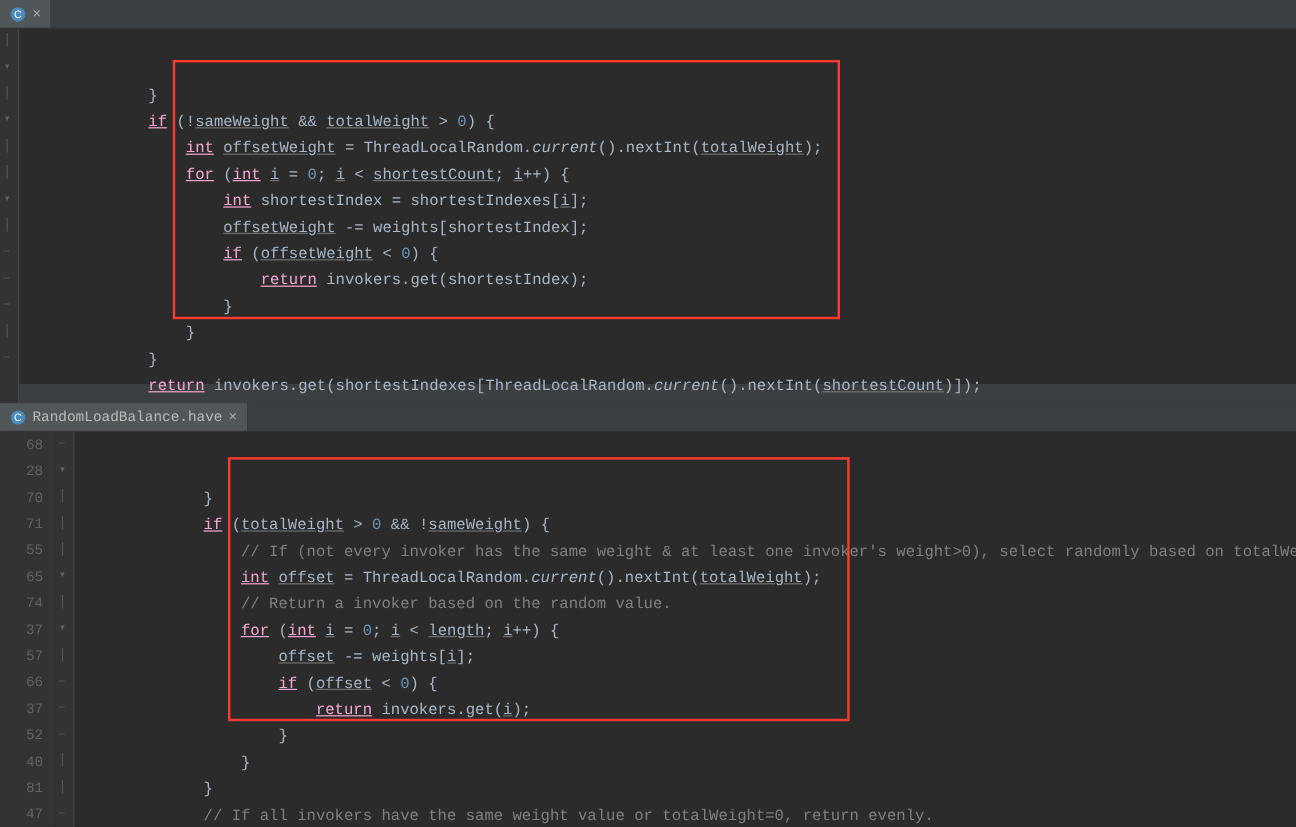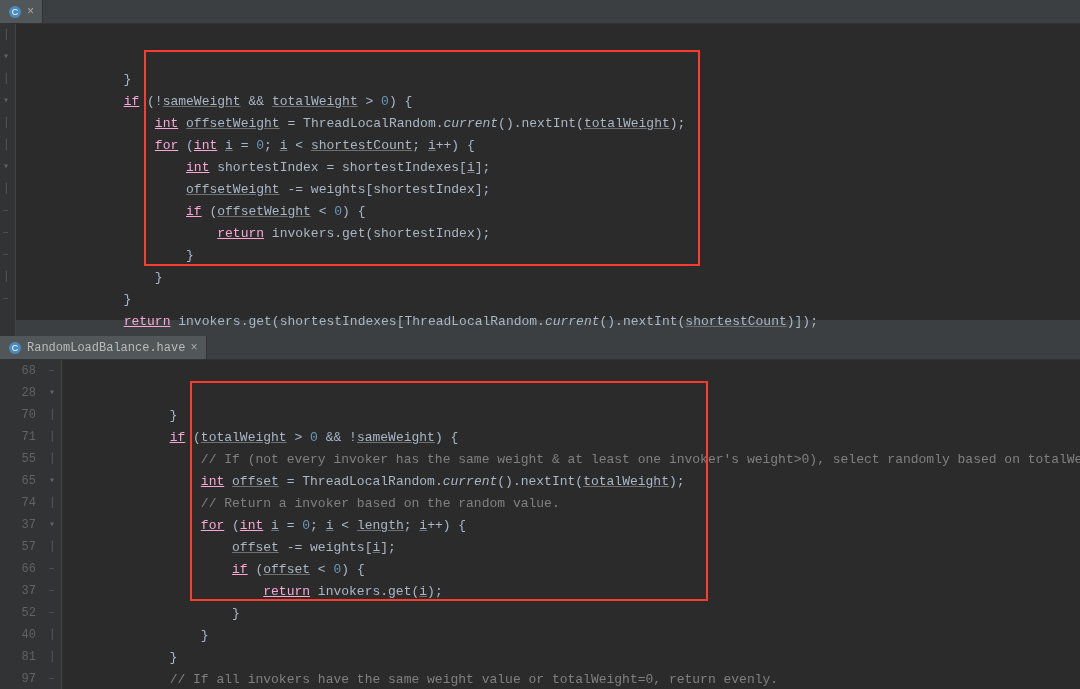--- a/index.html
+++ b/index.html
@@ -145,21 +145,21 @@
         <div class="line">55</div>
         <div class="line">65</div>
         <div class="line">74</div>
         <div class="line">37</div>
         <div class="line">57</div>
         <div class="line">66</div>
         <div class="line">37</div>
         <div class="line">52</div>
         <div class="line">40</div>
         <div class="line">81</div>
-        <div class="line">97</div>
+        <div class="line">47</div>
       </div>
     <div class="fold-gutter" id="fold2">
         <div class="fold-mark" style="top: 6px;">⎯</div>
         <div class="fold-mark" style="top: 28px;">▾</div>
         <div class="fold-mark" style="top: 50px;">│</div>
         <div class="fold-mark" style="top: 72px;">│</div>
         <div class="fold-mark" style="top: 94px;">│</div>
         <div class="fold-mark" style="top: 116px;">▾</div>
         <div class="fold-mark" style="top: 138px;">│</div>
         <div class="fold-mark" style="top: 160px;">▾</div>

